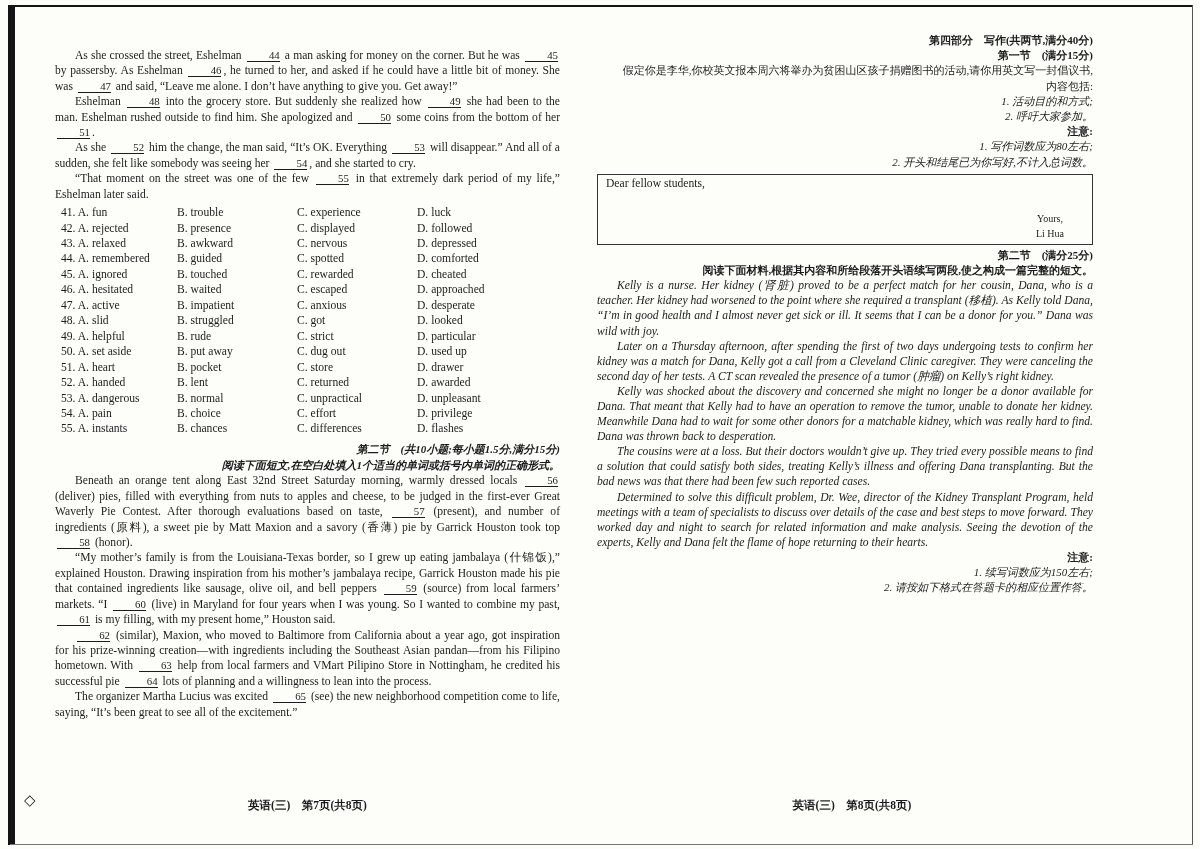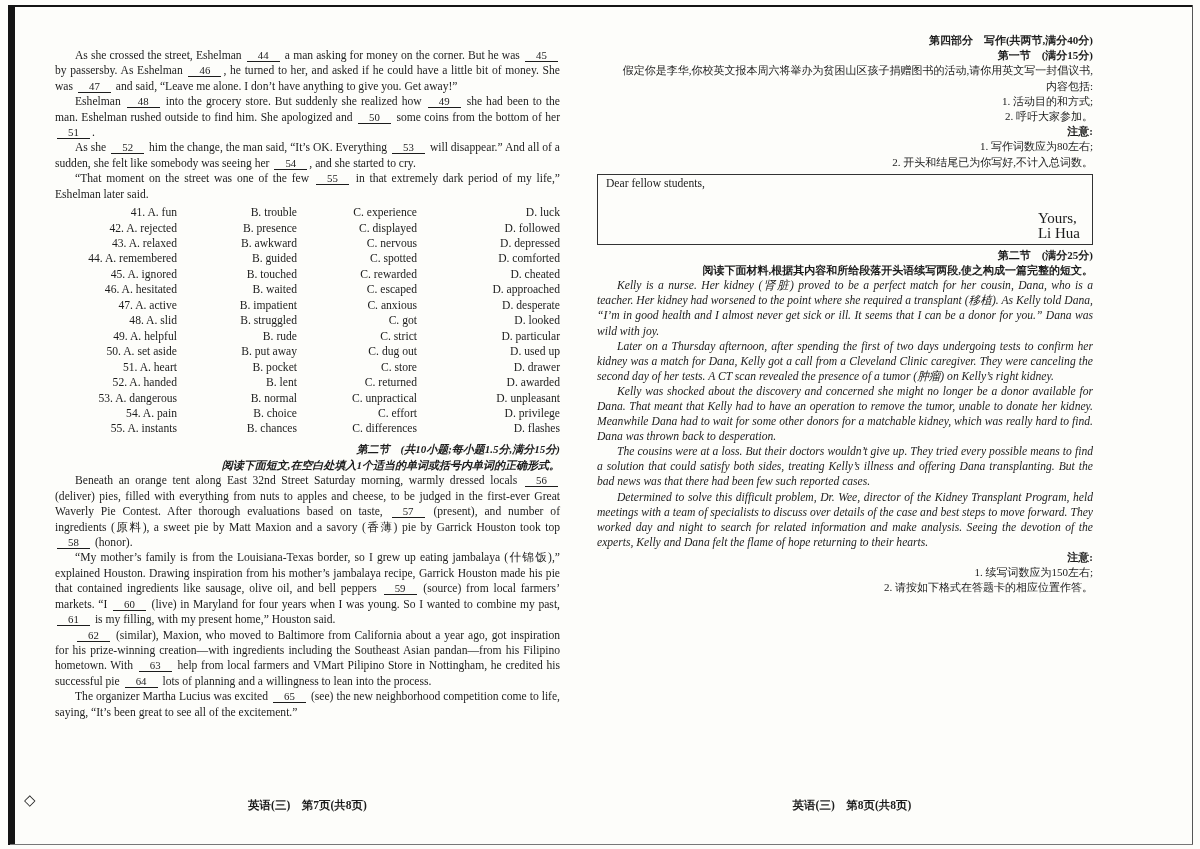--- a/index.html
+++ b/index.html
@@ -28,58 +28,57 @@
     font-size:11.6px;
     line-height:15.4px;
     text-align:justify;
     text-indent:20px;
   }
   .page-right .para { line-height:15.1px;font-style:italic; }
 
   .blank {
     display:inline-block;
     min-width:33px;
-    text-align:center;
+    text-align:right;
     text-indent:0;
     border-bottom:1px solid #1c1c1c;
     margin:0 2px;
     font-size:10.8px;
     line-height:12px;
   }
 
   .options {
     display:grid;
     grid-template-columns:116px 120px 120px 1fr;
     margin:3px 0 2px 6px;
   }
   .opt-cell {
     font-size:11.6px;
     line-height:15.45px;
     white-space:nowrap;
-    text-align:right;
   }
 
   .cn { font-size:11px; line-height:15.2px;text-align:right; }
   .page-left .cn { line-height:15.8px;font-style:italic; }
   .bold { font-weight:bold; }
   .indent { text-indent:24px; }
-  .pts { padding-left:24px; }
+  .pts { padding-left:24px;font-style:italic; }
   .sec-head { margin-top:5px; }
 
   .letter-box {
     border:1.2px solid #333;
     height:71px;
     margin:4px 0 3px 0;
     position:relative;
     padding:2px 8px;
   }
   .salutation { font-size:11.6px; }
   .letter-sign {
-    position:absolute; right:12px; bottom:3px;
-    text-align:left; font-size:15px; line-height:15px;
+    position:absolute; right:28px; bottom:3px;
+    text-align:center; font-size:10px; line-height:15px;
   }
 
   .cont-box {
     border:1.2px solid #333;
     height:120px;
     margin-top:4px;
     padding:5px 10px 0 10px;
   }
   .cont-p2 { margin-top:29px; }
 

